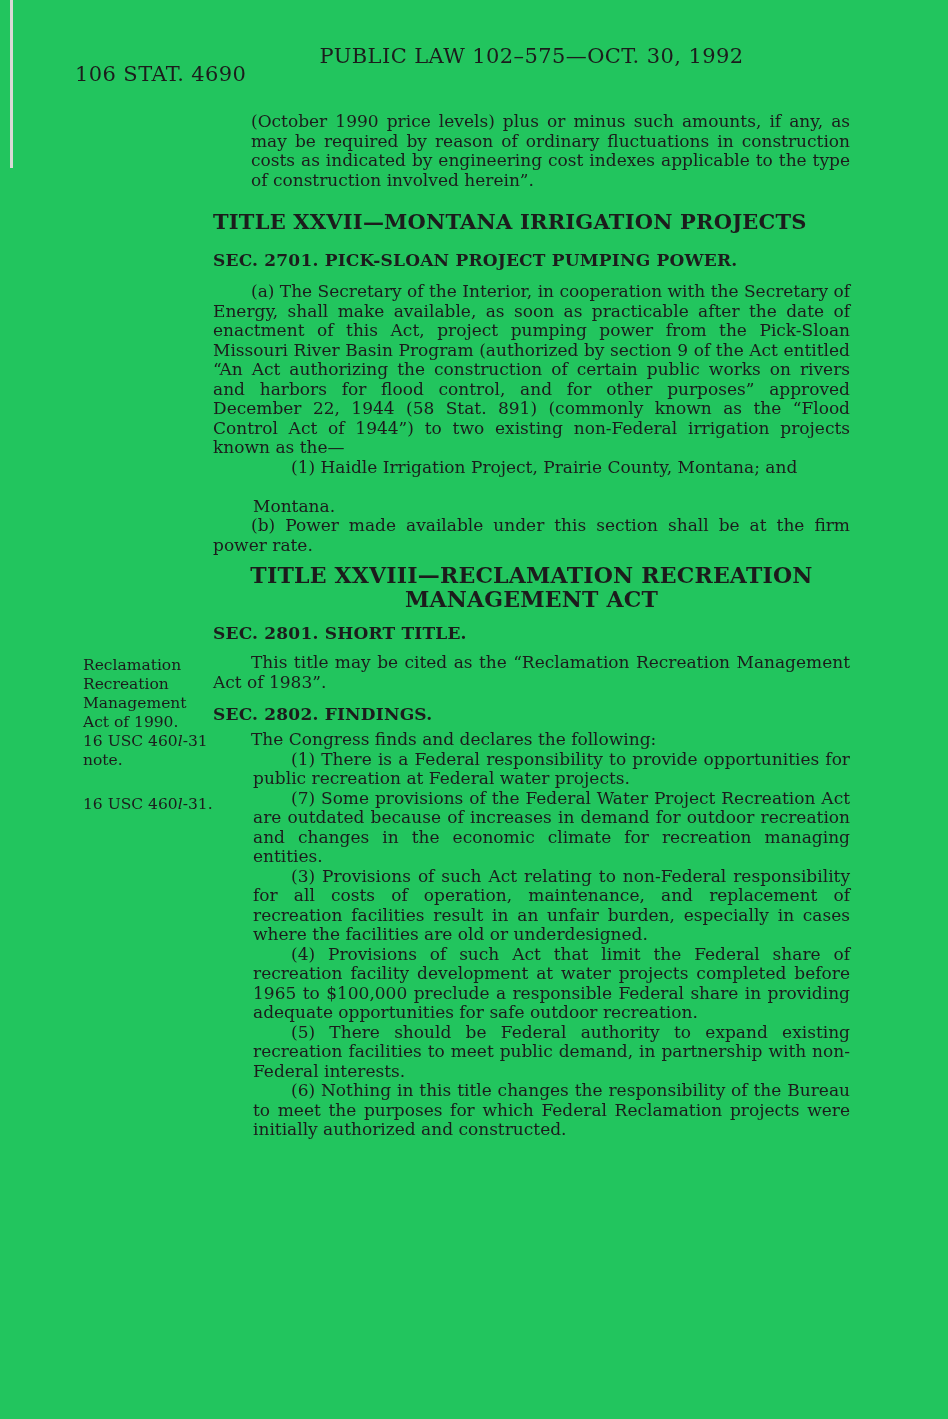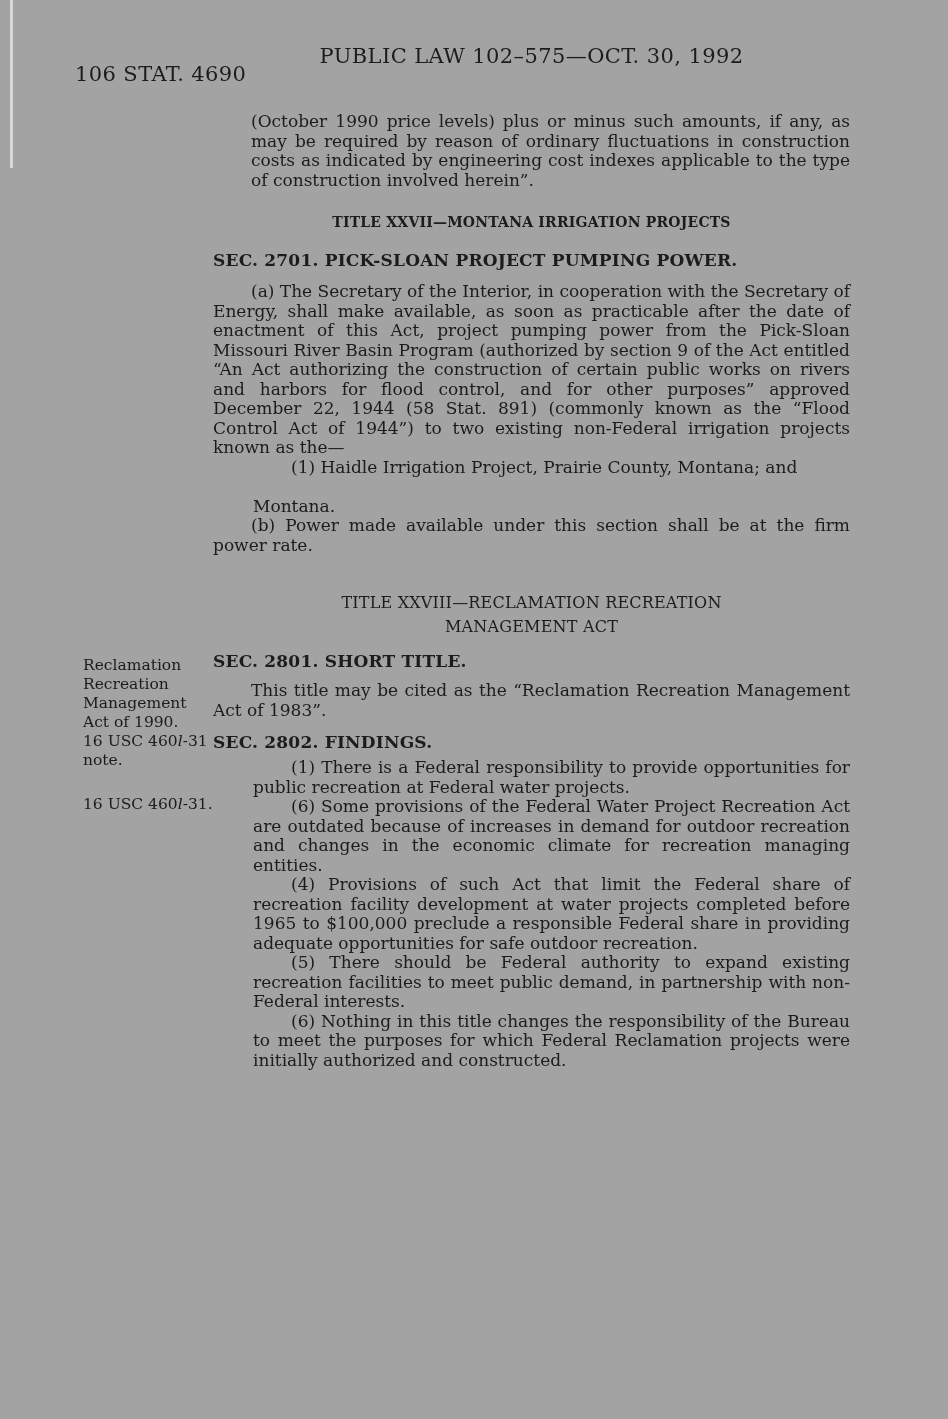--- a/index.html
+++ b/index.html
@@ -5,21 +5,21 @@
   html, body {
     margin: 0;
     padding: 0;
     background: #e9e9e7;
   }
   .page {
     position: relative;
     width: 948px;
     height: 1419px;
     margin: 0 auto;
-    background: #a3a3a3;
+    background: #22c55e;
     color: #1c1c1c;
     font-family: "DejaVu Serif", "Liberation Serif", serif;
     overflow: hidden;
   }
   
   .scan-artifact {
     position: absolute;
     left: 10px;
     top: 0;
     width: 3px;
@@ -59,33 +59,33 @@
   .quote-block {
     margin: 24px 0 0 38px !important;
   }
   .indent { text-indent: 38px; }
   .item {
     margin-left: 40px !important;
     text-indent: 38px;
   }
   .stretch-line { word-spacing: 14px; }
   h1.title-head {
-    font-size: 14px;
+    font-size: 21px;
     line-height: 24px;
     font-weight: bold;
-    text-align: center;
+    text-align: left;
     margin: 20px 0 14px 0;
     letter-spacing: 0.2px;
   }
   h1.title-head-2 {
-    font-size: 16px;
+    font-size: 22px;
     line-height: 24px;
-    font-weight: normal;
+    font-weight: bold;
     text-align: center;
-    margin: 36px 0 0 0;
+    margin: 8px 0 0 0;
     letter-spacing: 0.2px;
   }
   h2.sec-head {
     font-size: 17px;
     line-height: 20px;
     font-weight: bold;
     margin: 16px 0 12px 0;
     text-align: left;
     letter-spacing: 0.2px;
   }
@@ -145,22 +145,24 @@
     <p class="indent">(b) Power made available under this section shall be at the firm power rate.</p>
 
     <h1 class="title-head-2"><span>TITLE XXVIII—RECLAMATION RECREATION</span><br><span>MANAGEMENT ACT</span></h1>
 
     <h2 class="sec-head sec-head-2801">SEC. 2801. SHORT TITLE.</h2>
 
     <p class="indent">This title may be cited as the “Reclamation Recreation Management Act of 1983”.</p>
 
     <h2 class="sec-head sec-head-2802">SEC. 2802. FINDINGS.</h2>
 
+    <p class="indent">The Congress finds and declares the following:</p>
 
     <p class="item">(1) There is a Federal responsibility to provide opportunities for public recreation at Federal water projects.</p>
-    <p class="item">(6) Some provisions of the Federal Water Project Recreation Act are outdated because of increases in demand for outdoor recreation and changes in the economic climate for recreation managing entities.</p>
+    <p class="item">(7) Some provisions of the Federal Water Project Recreation Act are outdated because of increases in demand for outdoor recreation and changes in the economic climate for recreation managing entities.</p>
+    <p class="item">(3) Provisions of such Act relating to non-Federal responsibility for all costs of operation, maintenance, and replacement of recreation facilities result in an unfair burden, especially in cases where the facilities are old or underdesigned.</p>
     <p class="item">(4) Provisions of such Act that limit the Federal share of recreation facility development at water projects completed before 1965 to $100,000 preclude a responsible Federal share in providing adequate opportunities for safe outdoor recreation.</p>
     <p class="item">(5) There should be Federal authority to expand existing recreation facilities to meet public demand, in partnership with non-Federal interests.</p>
     <p class="item">(6) Nothing in this title changes the responsibility of the Bureau to meet the purposes for which Federal Reclamation projects were initially authorized and constructed.</p>
 
   </div>
 
 </div>
 
 </body></html>

